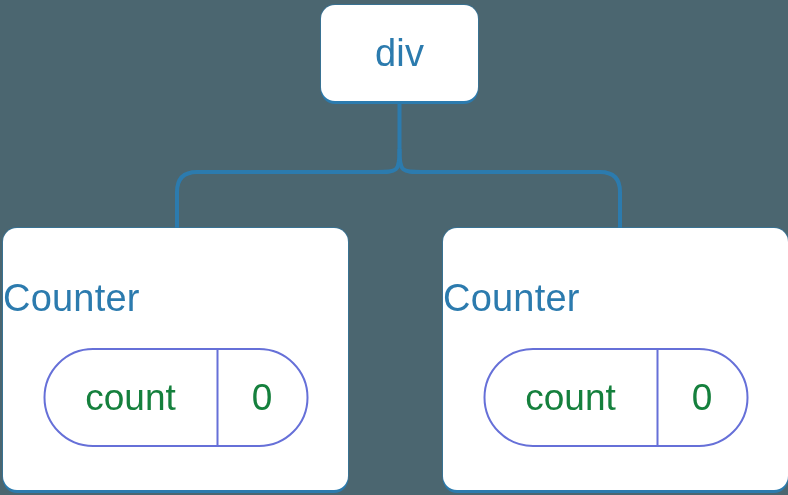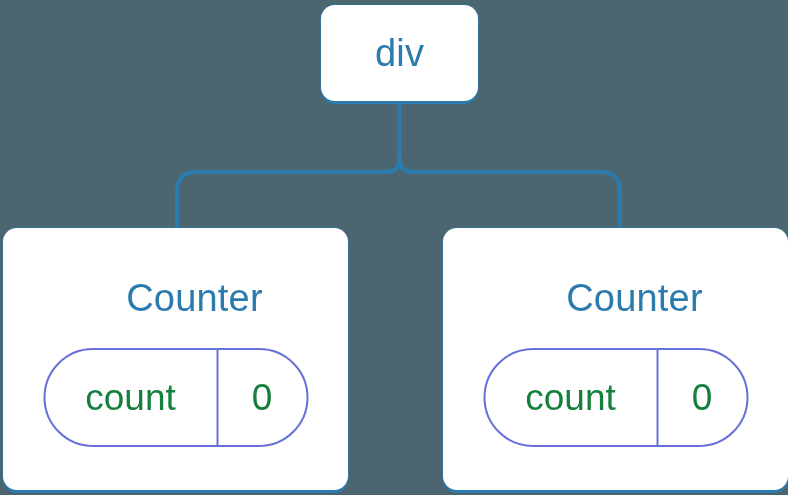--- a/index.html
+++ b/index.html
@@ -69,22 +69,20 @@
     font-size: 38px;
     line-height: 1;
   }
   .node-label.size-component {
     font-size: 38px;
     line-height: 1;
     position: absolute;
     top: 51px;
     left: 0;
     right: 0;
-    text-align: center;
-    padding-left: 38px;
   }
 
   
   .state-pill {
     position: absolute;
     top: 120px;
     left: 50%;
     transform: translateX(-50%);
     width: 265px;
     height: 99px;

